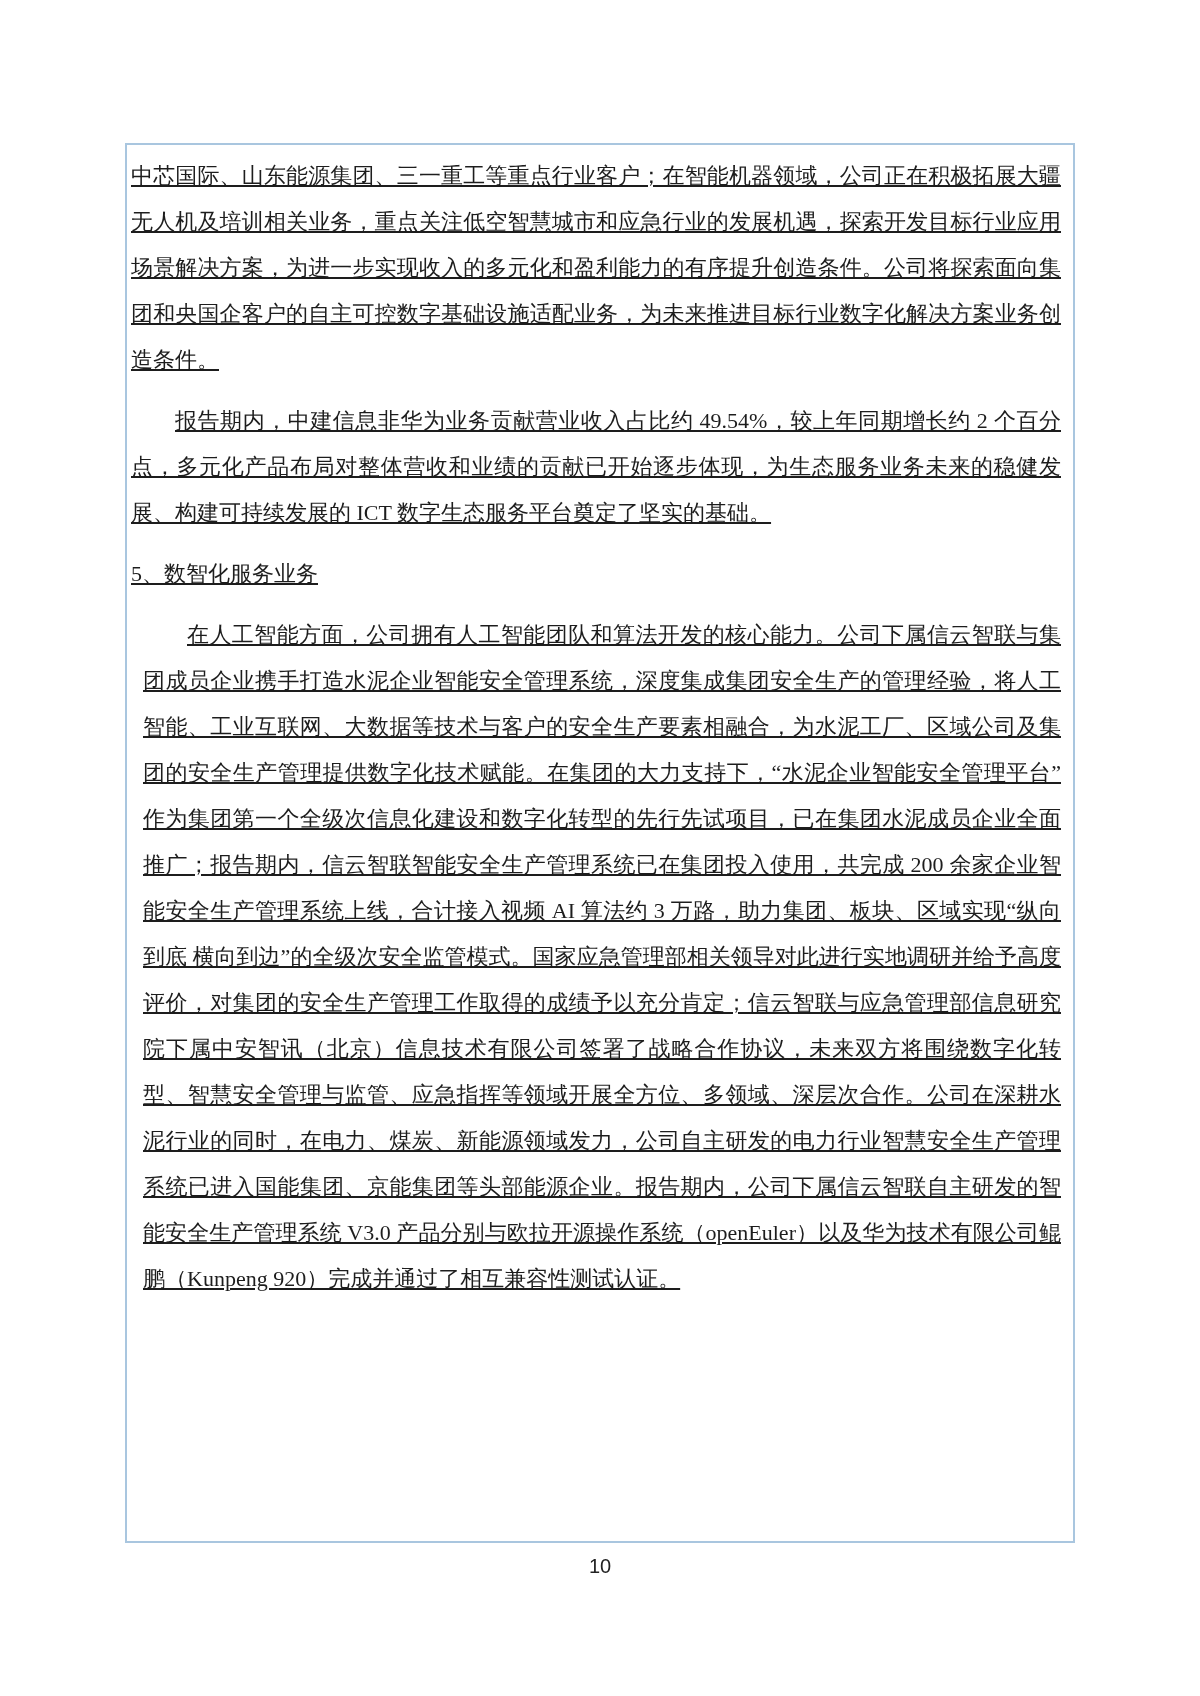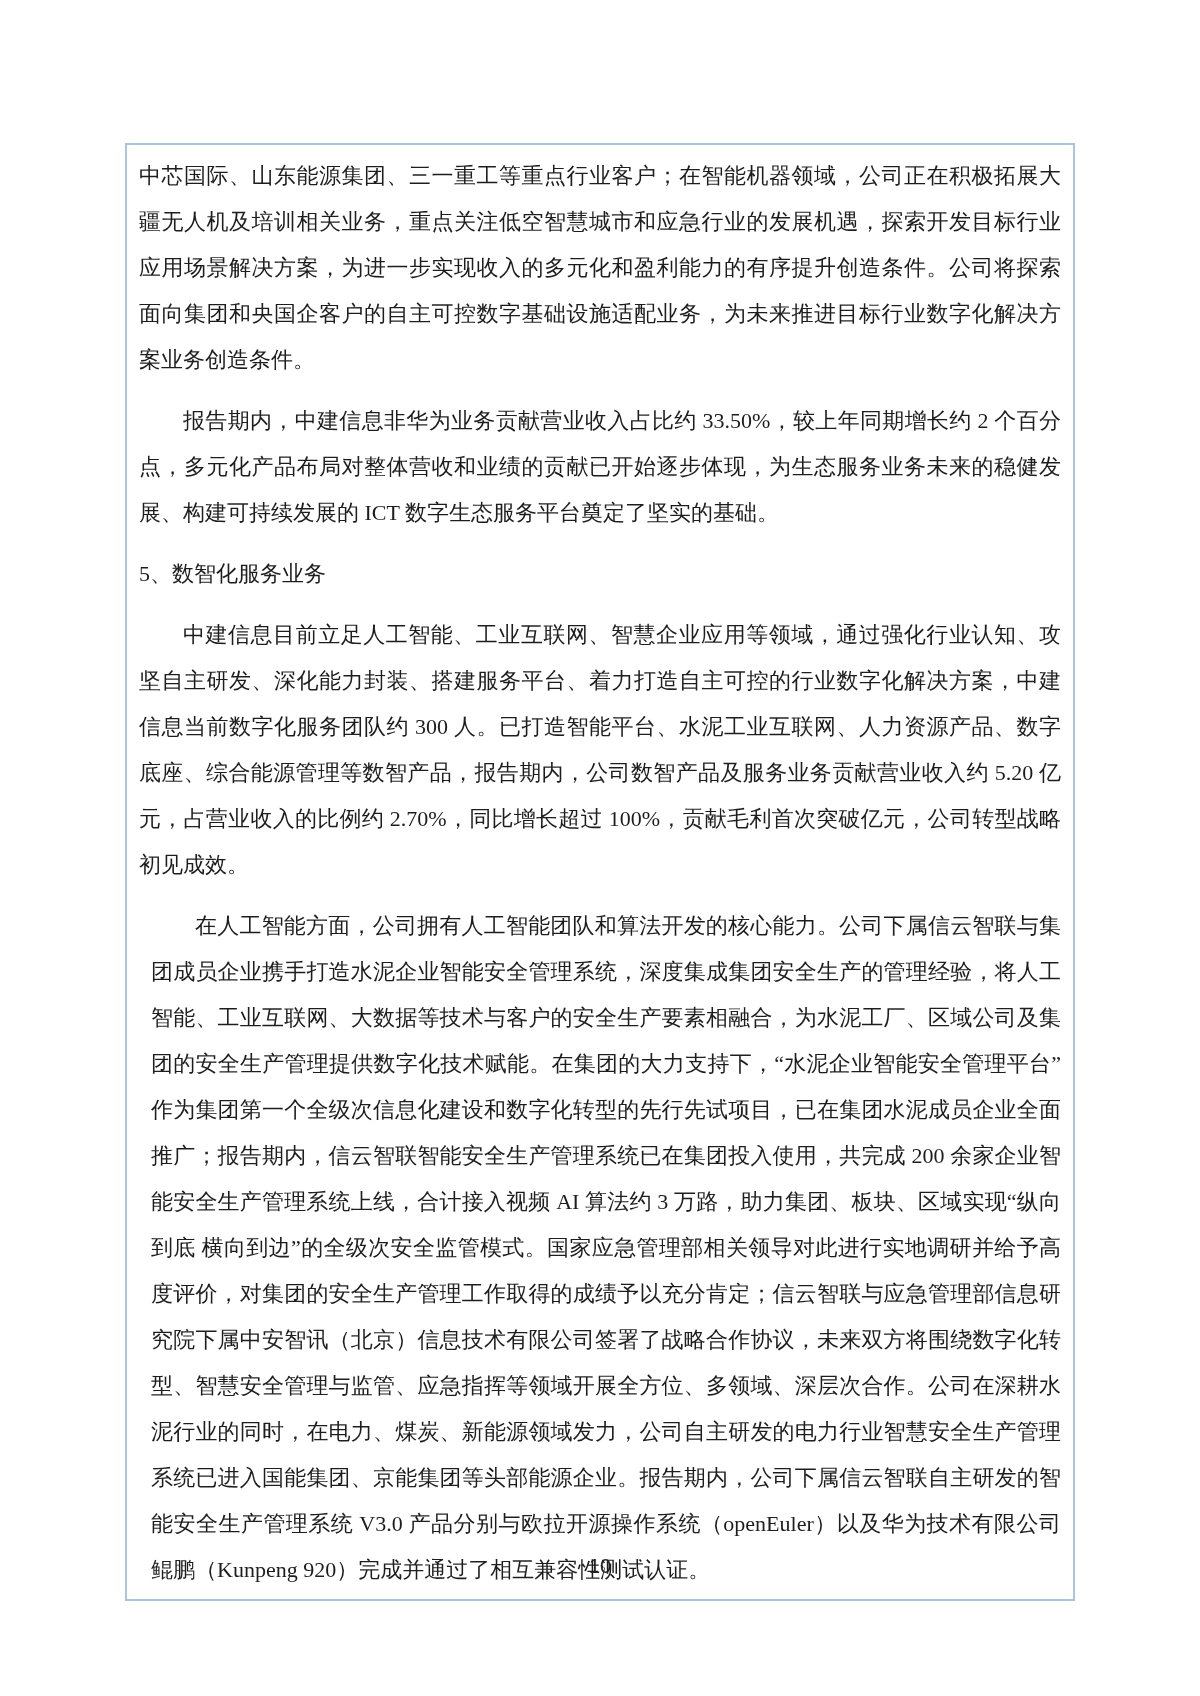--- a/index.html
+++ b/index.html
@@ -22,21 +22,22 @@
     overflow: hidden;
   }
   .content-box {
     position: absolute;
     left: 125px;
     top: 143px;
     width: 950px;
     min-height: 1400px;
     border: 2px solid var(--border-color);
     background: #ffffff;
-    padding: 8px 12px 6px 12px;
+    padding: 8px 12px 6px 4px;
+    text-decoration: underline;
   }
   .para, .heading, .subheading {
     font-size: 22px;
     line-height: 46px;
     margin: 0 0 15px 0;
     text-align: justify;
   }
   .para { text-indent: 2em; }
   .para.no-indent { text-indent: 0; }
   .para.last { margin-bottom: 0; margin-left: 12px; }
@@ -53,23 +54,22 @@
     font-family: "Liberation Sans", "DejaVu Sans", sans-serif;
     color: #222222;
   }
 </style>
 </head>
 <body>
 
 <div class="content-box">
   <p class="para no-indent">中芯国际、山东能源集团、三一重工等重点行业客户；在智能机器领域，公司正在积极拓展大疆无人机及培训相关业务，重点关注低空智慧城市和应急行业的发展机遇，探索开发目标行业应用场景解决方案，为进一步实现收入的多元化和盈利能力的有序提升创造条件。公司将探索面向集团和央国企客户的自主可控数字基础设施适配业务，为未来推进目标行业数字化解决方案业务创造条件。</p>
 
-  <p class="para">报告期内，中建信息非华为业务贡献营业收入占比约 33.50%，较上年同期增长约 2 个百分点，多元化产品布局对整体营收和业绩的贡献已开始逐步体现，为生态服务业务未来的稳健发展、构建可持续发展的 ICT 数字生态服务平台奠定了坚实的基础。</p>
+  <p class="para">报告期内，中建信息非华为业务贡献营业收入占比约 49.54%，较上年同期增长约 2 个百分点，多元化产品布局对整体营收和业绩的贡献已开始逐步体现，为生态服务业务未来的稳健发展、构建可持续发展的 ICT 数字生态服务平台奠定了坚实的基础。</p>
 
   <p class="heading">5、数智化服务业务</p>
 
 
-  <p class="para">中建信息目前立足人工智能、工业互联网、智慧企业应用等领域，通过强化行业认知、攻坚自主研发、深化能力封装、搭建服务平台、着力打造自主可控的行业数字化解决方案，中建信息当前数字化服务团队约 300 人。已打造智能平台、水泥工业互联网、人力资源产品、数字底座、综合能源管理等数智产品，报告期内，公司数智产品及服务业务贡献营业收入约 5.20 亿元，占营业收入的比例约 2.70%，同比增长超过 100%，贡献毛利首次突破亿元，公司转型战略初见成效。</p>
 
   <p class="para last">在人工智能方面，公司拥有人工智能团队和算法开发的核心能力。公司下属信云智联与集团成员企业携手打造水泥企业智能安全管理系统，深度集成集团安全生产的管理经验，将人工智能、工业互联网、大数据等技术与客户的安全生产要素相融合，为水泥工厂、区域公司及集团的安全生产管理提供数字化技术赋能。在集团的大力支持下，“水泥企业智能安全管理平台”作为集团第一个全级次信息化建设和数字化转型的先行先试项目，已在集团水泥成员企业全面推广；报告期内，信云智联智能安全生产管理系统已在集团投入使用，共完成 200 余家企业智能安全生产管理系统上线，合计接入视频 AI 算法约 3 万路，助力集团、板块、区域实现“纵向到底 横向到边”的全级次安全监管模式。国家应急管理部相关领导对此进行实地调研并给予高度评价，对集团的安全生产管理工作取得的成绩予以充分肯定；信云智联与应急管理部信息研究院下属中安智讯（北京）信息技术有限公司签署了战略合作协议，未来双方将围绕数字化转型、智慧安全管理与监管、应急指挥等领域开展全方位、多领域、深层次合作。公司在深耕水泥行业的同时，在电力、煤炭、新能源领域发力，公司自主研发的电力行业智慧安全生产管理系统已进入国能集团、京能集团等头部能源企业。报告期内，公司下属信云智联自主研发的智能安全生产管理系统 V3.0 产品分别与欧拉开源操作系统（openEuler）以及华为技术有限公司鲲鹏（Kunpeng 920）完成并通过了相互兼容性测试认证。</p>
 </div>
 
 <div class="page-footer">10</div>
 
 </body></html>

